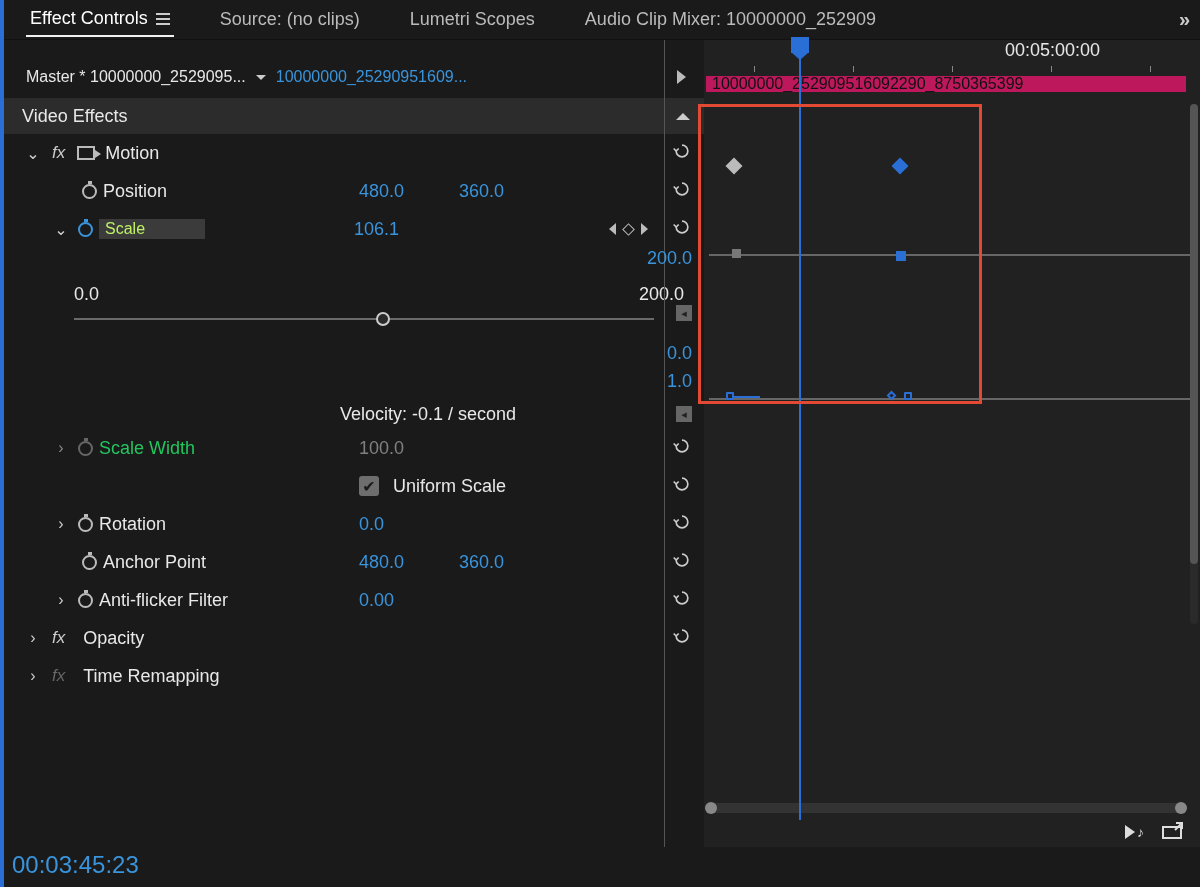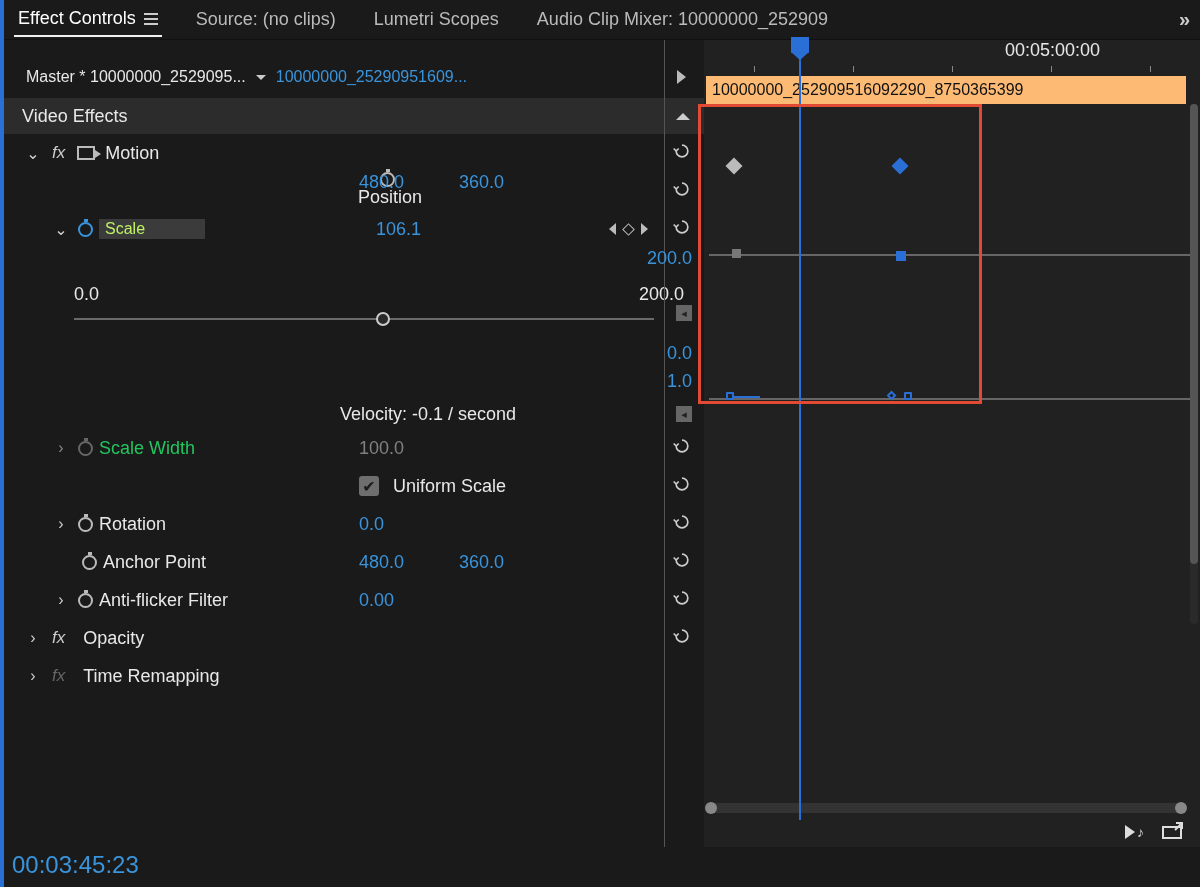--- a/index.html
+++ b/index.html
@@ -1,18 +1,18 @@
 <!DOCTYPE html>
 <html><head>
 <meta charset="utf-8">
 <style>
 * { margin: 0; padding: 0; box-sizing: border-box; font-family: -apple-system, "Segoe UI", Arial, sans-serif; }
 body { background: #1a1a1a; color: #c8c8c8; width: 1200px; height: 887px; overflow: hidden; font-size: 16px; border-left: 4px solid #2a6fd6; }
 .tabs { display: flex; align-items: center; height: 40px; padding: 0 10px; gap: 30px; border-bottom: 1px solid #111; }
-.tab { color: #bbb; font-size: 18px; padding: 6px 4px; display: flex; align-items: center; gap: 8px; cursor: pointer; }
+.tab { color: #bbb; font-size: 18px; padding: 6px 4px; display: flex; align-items: center; gap: 8px; cursor: pointer; margin-left: 12px; }
 .tab.active { color: #fff; font-weight: 500; border-bottom: 2px solid #f0f0f0; }
 .tab-overflow { margin-left: auto; color: #ccc; font-size: 20px; font-weight: bold; cursor: pointer; }
 .ham { display: inline-flex; flex-direction: column; gap: 3px; }
 .ham span { width: 14px; height: 2px; background: #ccc; }
 .body-row { display: flex; height: calc(100% - 80px); }
 .left { width: 700px; display: flex; flex-direction: column; position: relative; }
 .right { flex: 1; position: relative; background: #212121; }
 .master-row { display: flex; align-items: center; height: 42px; padding: 0 18px 0 22px; gap: 10px; color: #e8e8e8; margin-top: 16px; }
 .chevron-down-sm { display: inline-block; width: 0; height: 0; border-left: 5px solid transparent; border-right: 5px solid transparent; border-top: 5px solid #ccc; }
 .link-text { color: #3a94dc; }
@@ -50,21 +50,21 @@
 .slider-track::before { content: ""; position: absolute; left: 0; right: 0; top: 9px; height: 2px; background: #6a6a6a; }
 .slider-thumb { width: 14px; height: 14px; border: 2px solid #ccc; border-radius: 50%; background: #2a2a2a; position: absolute; top: 3px; }
 .num-right { color: #3a94dc; font-size: 18px; position: absolute; right: 12px; }
 .checkbox { width: 20px; height: 20px; background: #6e6e6e; border-radius: 3px; display: inline-flex; align-items: center; justify-content: center; color: #1a1a1a; font-size: 16px; margin-right: 8px; }
 .timecode-bottom { position: fixed; left: 12px; bottom: 8px; color: #3a94dc; font-size: 24px; margin-top: 36px; }
 .right-header { height: 58px; position: relative; }
 .tc-label { position: absolute; right: 100px; top: 0; color: #e8e8e8; font-size: 18px; }
 .playhead { position: absolute; top: 0; bottom: 0; width: 2px; background: #2a6fd6; left: 95px; z-index: 3; }
 .playhead-cap { position: absolute; top: -3px; left: -8px; width: 18px; height: 16px; background: #2a6fd6; }
 .playhead-cap::after { content: ""; position: absolute; bottom: -7px; left: 0; width: 0; height: 0; border-left: 9px solid transparent; border-right: 9px solid transparent; border-top: 8px solid #2a6fd6; }
-.clip-bar { position: absolute; left: 2px; right: 14px; top: 36px; height: 28px; background: #fdba74; color: #111; font-size: 16px; display: flex; align-items: center; padding: 0 6px; overflow: hidden; white-space: nowrap; }
+.clip-bar { position: absolute; left: 2px; right: 14px; top: 36px; height: 16px; background: #be185d; color: #111; font-size: 16px; display: flex; align-items: center; padding: 0 6px; overflow: hidden; white-space: nowrap; }
 .redbox { position: absolute; border: 3px solid #e24a33; left: -6px; top: 64px; width: 284px; height: 300px; z-index: 5; pointer-events: none; }
 .graph-area { position: absolute; left: 0; right: 0; top: 100px; height: 140px; }
 .graph-line { position: absolute; left: 5px; right: 10px; top: 30px; height: 2px; background: #666; }
 .graph-sq-grey { width: 9px; height: 9px; background: #777; position: absolute; }
 .graph-sq-blue { width: 10px; height: 10px; background: #2a6fd6; position: absolute; }
 .key-diamond { position: absolute; width: 12px; height: 12px; transform: rotate(45deg); }
 .key-grey { background: #bbb; }
 .key-blue { background: #2a6fd6; }
 .velgraph { position: absolute; left: 0; right: 0; top: 300px; height: 80px; }
 .velline { position: absolute; left: 5px; right: 10px; top: 40px; height: 2px; background: #666; }
@@ -119,37 +119,37 @@
     <span class="twisty">⌄</span>
     <span class="fx">fx</span>
     <span class="icon-rect"></span>
     <span class="lbl">Motion</span>
     <span class="reset-col"><span class="reset-icon"><svg viewBox="0 0 24 24">
               <path d="M12 5 A7 7 0 1 1 5 12" fill="none" stroke="#ccc" stroke-width="2"></path>
               <path d="M5 12 L2 9 M5 12 L8 9" stroke="#ccc" stroke-width="2"></path>
             </svg></span></span>
   </div>
 
-  <div class="row lvl-2" style="padding-left:78px;flex-direction:column;">
+  <div class="row lvl-2" style="padding-left:78px;">
     <span class="stopwatch"></span>
     <span class="lbl">Position</span>
     <span style="position:absolute; left:355px;" class="val">480.0</span>
     <span style="position:absolute; left:455px;" class="val">360.0</span>
     <span class="reset-col"><span class="reset-icon"><svg viewBox="0 0 24 24">
               <path d="M12 5 A7 7 0 1 1 5 12" fill="none" stroke="#ccc" stroke-width="2"></path>
               <path d="M5 12 L2 9 M5 12 L8 9" stroke="#ccc" stroke-width="2"></path>
             </svg></span></span>
   </div>
 
   <div class="row" style="padding-left:50px;">
     <span class="twisty">⌄</span>
     <span style="width:10px;"></span>
     <span class="stopwatch active"></span>
     <span class="scale-sel" style="margin-left:6px;">Scale</span>
-    <span style="position:absolute; left:372px;" class="val">106.1</span>
+    <span style="position:absolute; left:350px;" class="val">106.1</span>
     <span class="keynav">
       <span class="tri-l"></span>
       <span class="diamond"></span>
       <span class="tri-r"></span>
     </span>
     <span class="reset-col"><span class="reset-icon"><svg viewBox="0 0 24 24">
               <path d="M12 5 A7 7 0 1 1 5 12" fill="none" stroke="#ccc" stroke-width="2"></path>
               <path d="M5 12 L2 9 M5 12 L8 9" stroke="#ccc" stroke-width="2"></path>
             </svg></span></span>
   </div>

